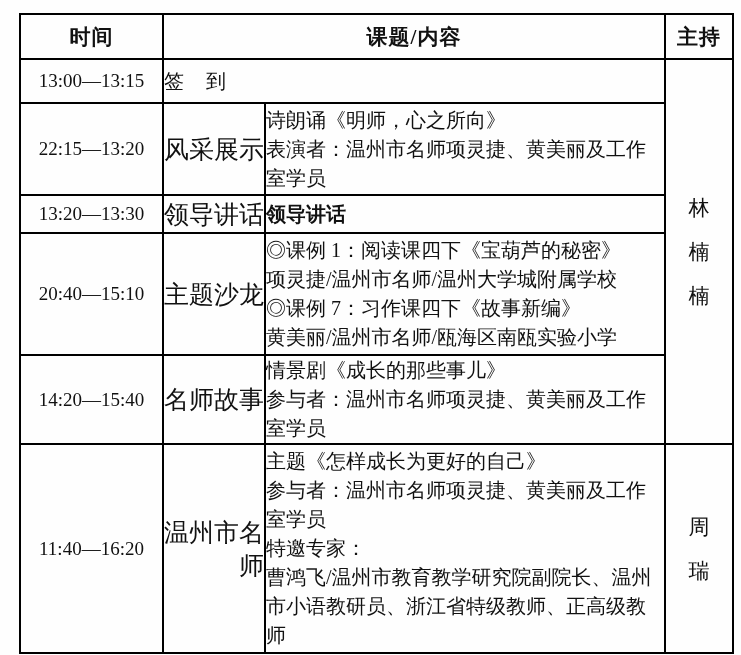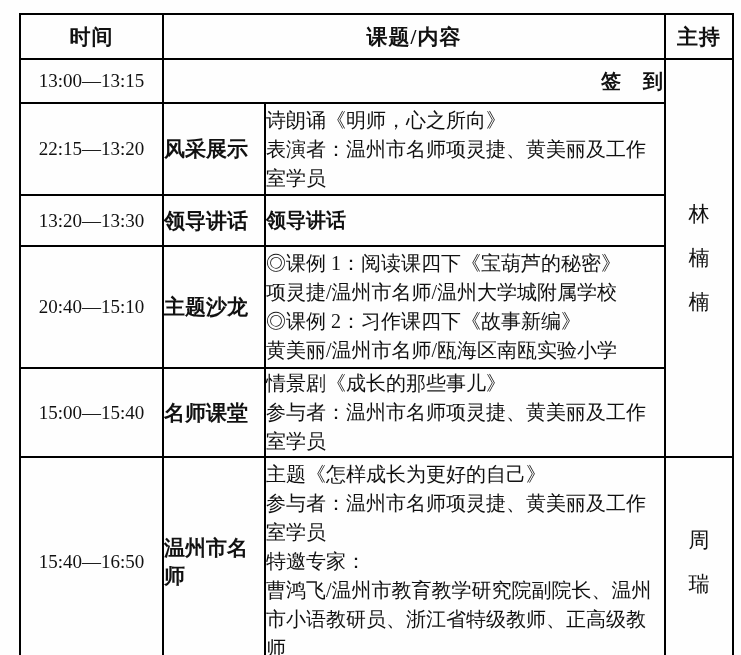--- a/index.html
+++ b/index.html
@@ -44,29 +44,29 @@
     letter-spacing: 1px;
   }
   .cell-time {
     text-align: center;
     vertical-align: middle;
     font-size: 19px;
     white-space: nowrap;
     border-radius: 9px;
   }
   .cell-category {
+    text-align: right;
+    vertical-align: middle;
+    font-weight: normal;
+    font-size: 25px;
+  }
+  .cell-signin {
     text-align: left;
     vertical-align: middle;
-    font-weight: bold;
-    font-size: 21px;
-  }
-  .cell-signin {
-    text-align: right;
-    vertical-align: middle;
-    font-weight: bold;
+    font-weight: normal;
     font-size: 20px;
     letter-spacing: 1px;
     margin-top: 6px;
   }
   .cell-content {
     vertical-align: middle;
     font-size: 20px;
     line-height: 29px;
     padding: 2px 2px 2px 6px;
     white-space: pre-line;
@@ -77,21 +77,21 @@
     text-align: center;
     vertical-align: middle;
     font-size: 21px;
     line-height: 44px;
     white-space: pre-line;
   }
   
   tr.r-header   { height: 45px; }
   tr.r-signin   { height: 44px; }
   tr.r-show     { height: 92px; }
-  tr.r-speech   { height: 51px; }
+  tr.r-speech   { height: 38px; }
   tr.r-class    { height: 122px; }
   tr.r-story    { height: 86px; }
   tr.r-salon    { height: 209px; }
 </style>
 </head>
 <body>
 
 <div class="page">
   <table class="schedule">
     <colgroup>
@@ -128,34 +128,34 @@
       <td class="cell-time">13:20—13:30</td>
       <td class="cell-category">领导讲话</td>
       <td class="cell-content bold">领导讲话</td>
     </tr>
 
     <tr class="r-class">
       <td class="cell-time">20:40—15:10</td>
       <td class="cell-category">主题沙龙</td>
       <td class="cell-content">◎课例 1：阅读课四下《宝葫芦的秘密》
 项灵捷/温州市名师/温州大学城附属学校
-◎课例 2：习作课四下《故事新编》
+◎课例 7：习作课四下《故事新编》
 黄美丽/温州市名师/瓯海区南瓯实验小学</td>
     </tr>
 
     <tr class="r-story">
-      <td class="cell-time">15:00—15:40</td>
-      <td class="cell-category">名师课堂</td>
+      <td class="cell-time">14:20—15:40</td>
+      <td class="cell-category">名师故事</td>
       <td class="cell-content">情景剧《成长的那些事儿》
 参与者：温州市名师项灵捷、黄美丽及工作
 室学员</td>
     </tr>
 
     <tr class="r-salon">
-      <td class="cell-time">15:40—16:50</td>
+      <td class="cell-time">11:40—16:20</td>
       <td class="cell-category">温州市名师</td>
       <td class="cell-content">主题《怎样成长为更好的自己》
 参与者：温州市名师项灵捷、黄美丽及工作
 室学员
 特邀专家：
 曹鸿飞/温州市教育教学研究院副院长、温州
 市小语教研员、浙江省特级教师、正高级教
 师</td>
       <td class="cell-host">周
 瑞</td>

